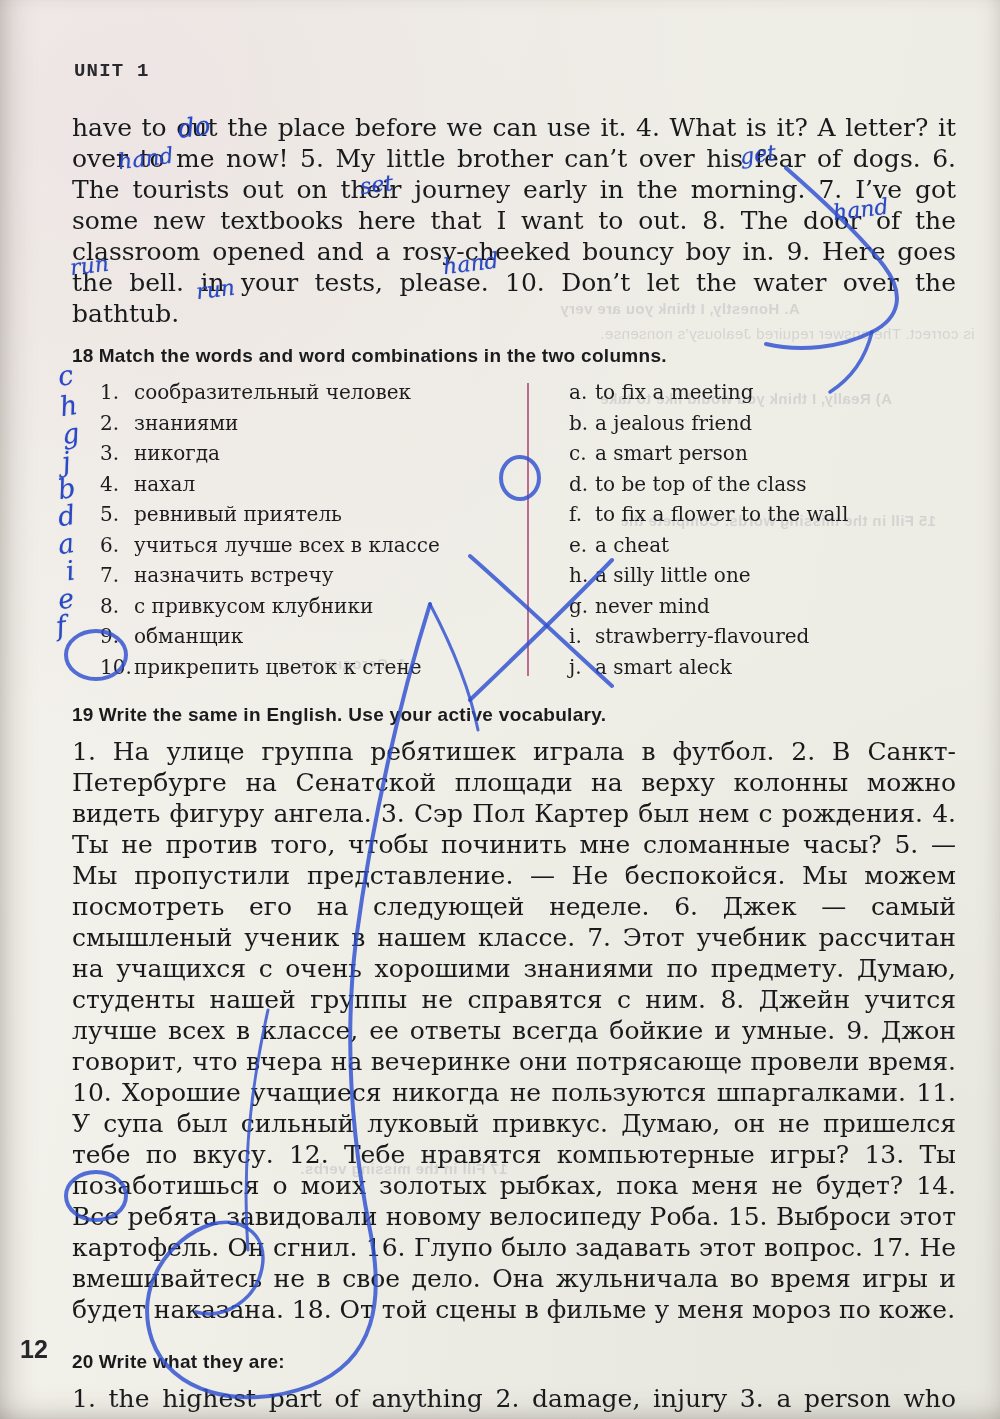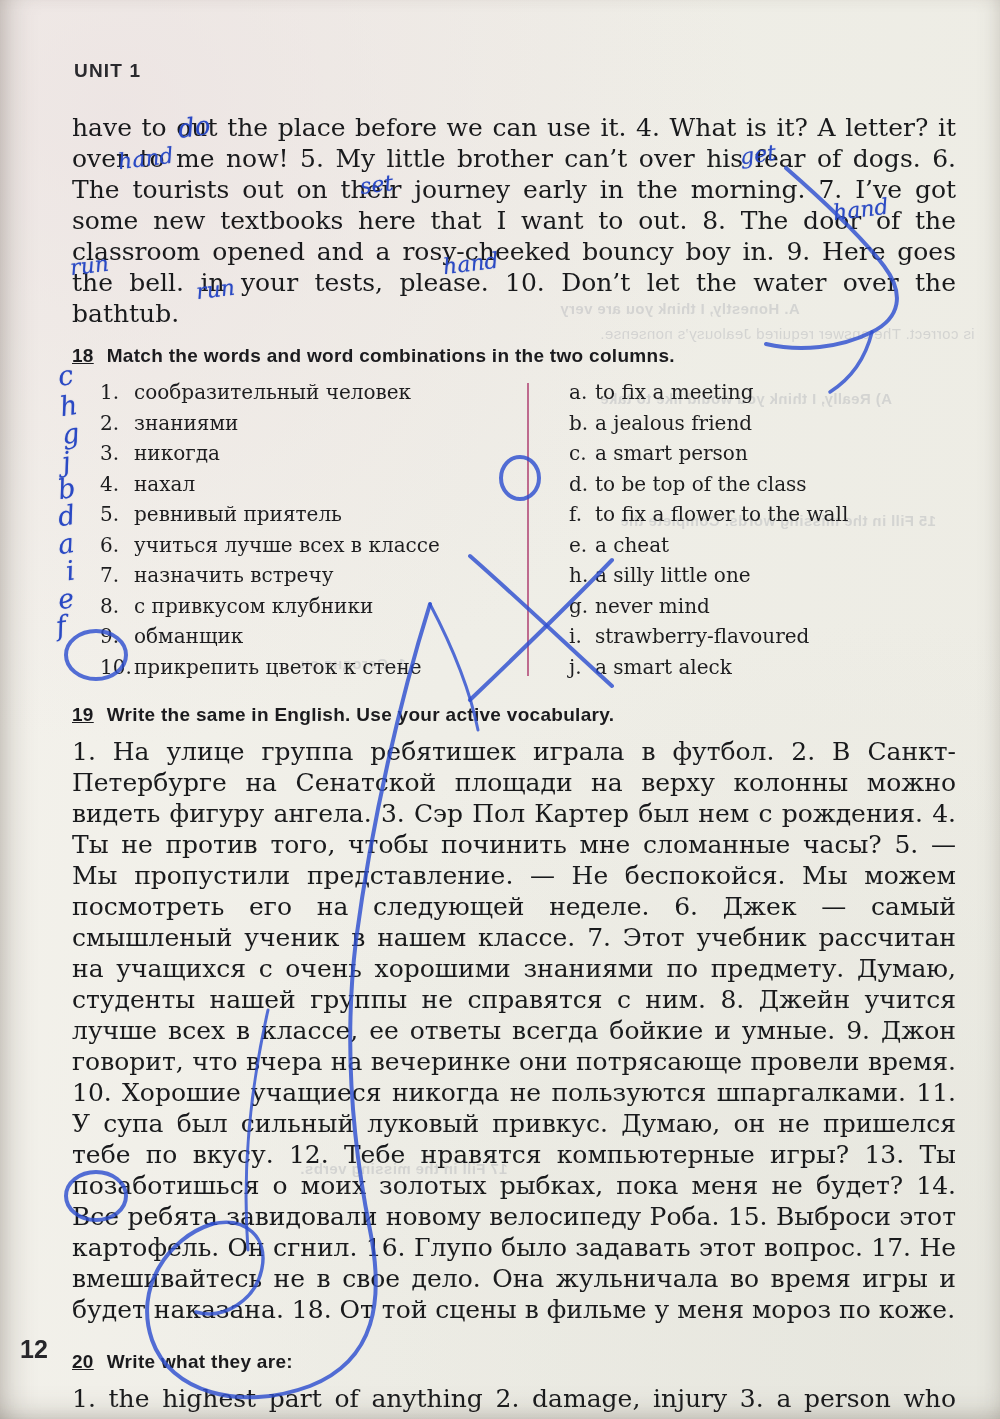--- a/index.html
+++ b/index.html
@@ -46,21 +46,21 @@
     white-space: nowrap;
   }
   .ghost.sans-b { font-weight: bold; }
   .content {
     position: absolute;
     left: 72px;
     top: 60px;
     width: 884px;
   }
   .unit-header {
-    font-family: Liberation Sans, sans-serif;
+    font-family: Liberation Mono, monospace;
     font-weight: bold;
     font-size: 19px;
     letter-spacing: 1.2px;
     color: #2a2a2e;
     margin: 0 0 30px 2px;
   }
   .body-text {
     font-family: "DejaVu Serif", serif;
     font-size: 25px;
     line-height: 31px;
@@ -72,22 +72,21 @@
   .ex-head {
     font-family: "Liberation Sans", sans-serif;
     font-weight: bold;
     font-size: 19px;
     letter-spacing: 0.3px;
     color: #1b1b1e;
     margin: 16px 0 10px 0;
   }
   .ex-num {
     display: inline-block;
-    margin-right: 13px;
-    text-decoration: underline;
+    margin-right: 5px;
   }
   .match-block {
     position: relative;
     display: flex;
     margin: 4px 0 6px 0;
   }
   .match-col {
     font-family: "DejaVu Serif", serif;
     font-size: 20px;
     line-height: 30.5px;

